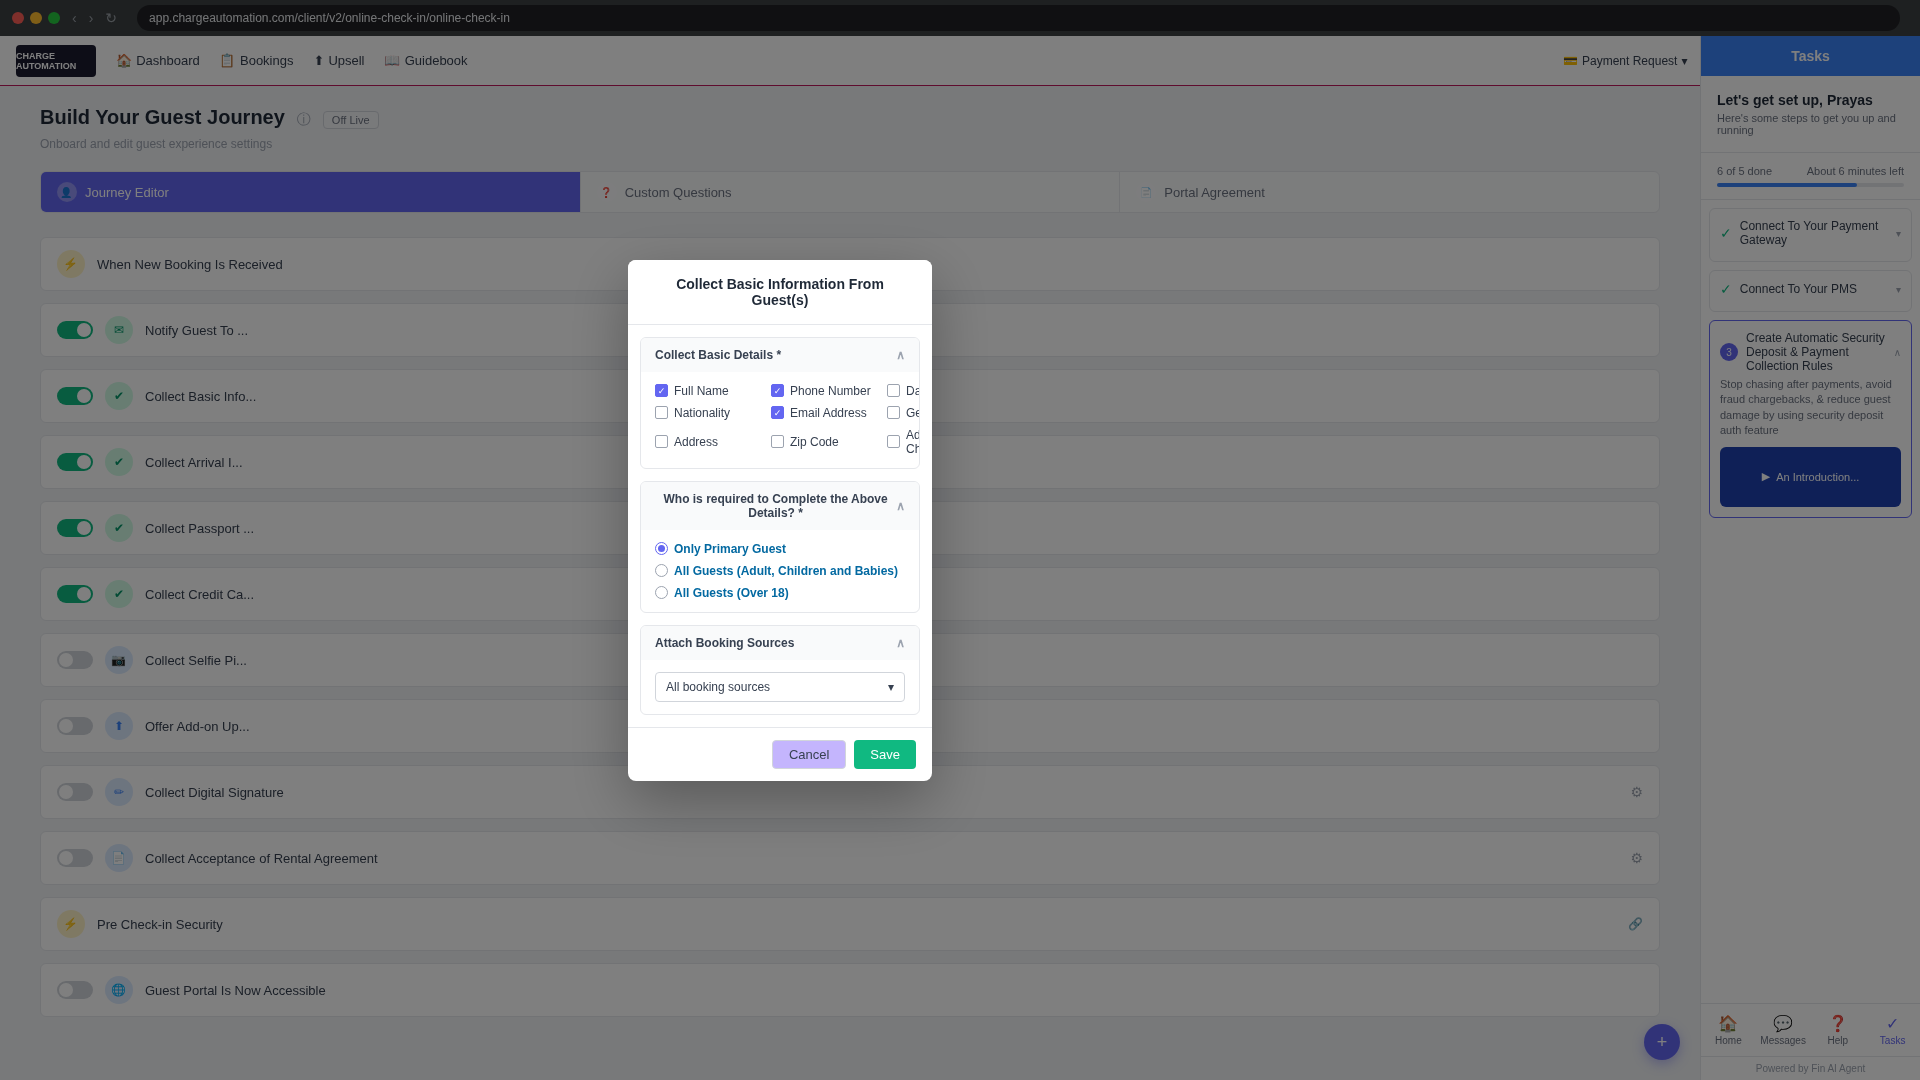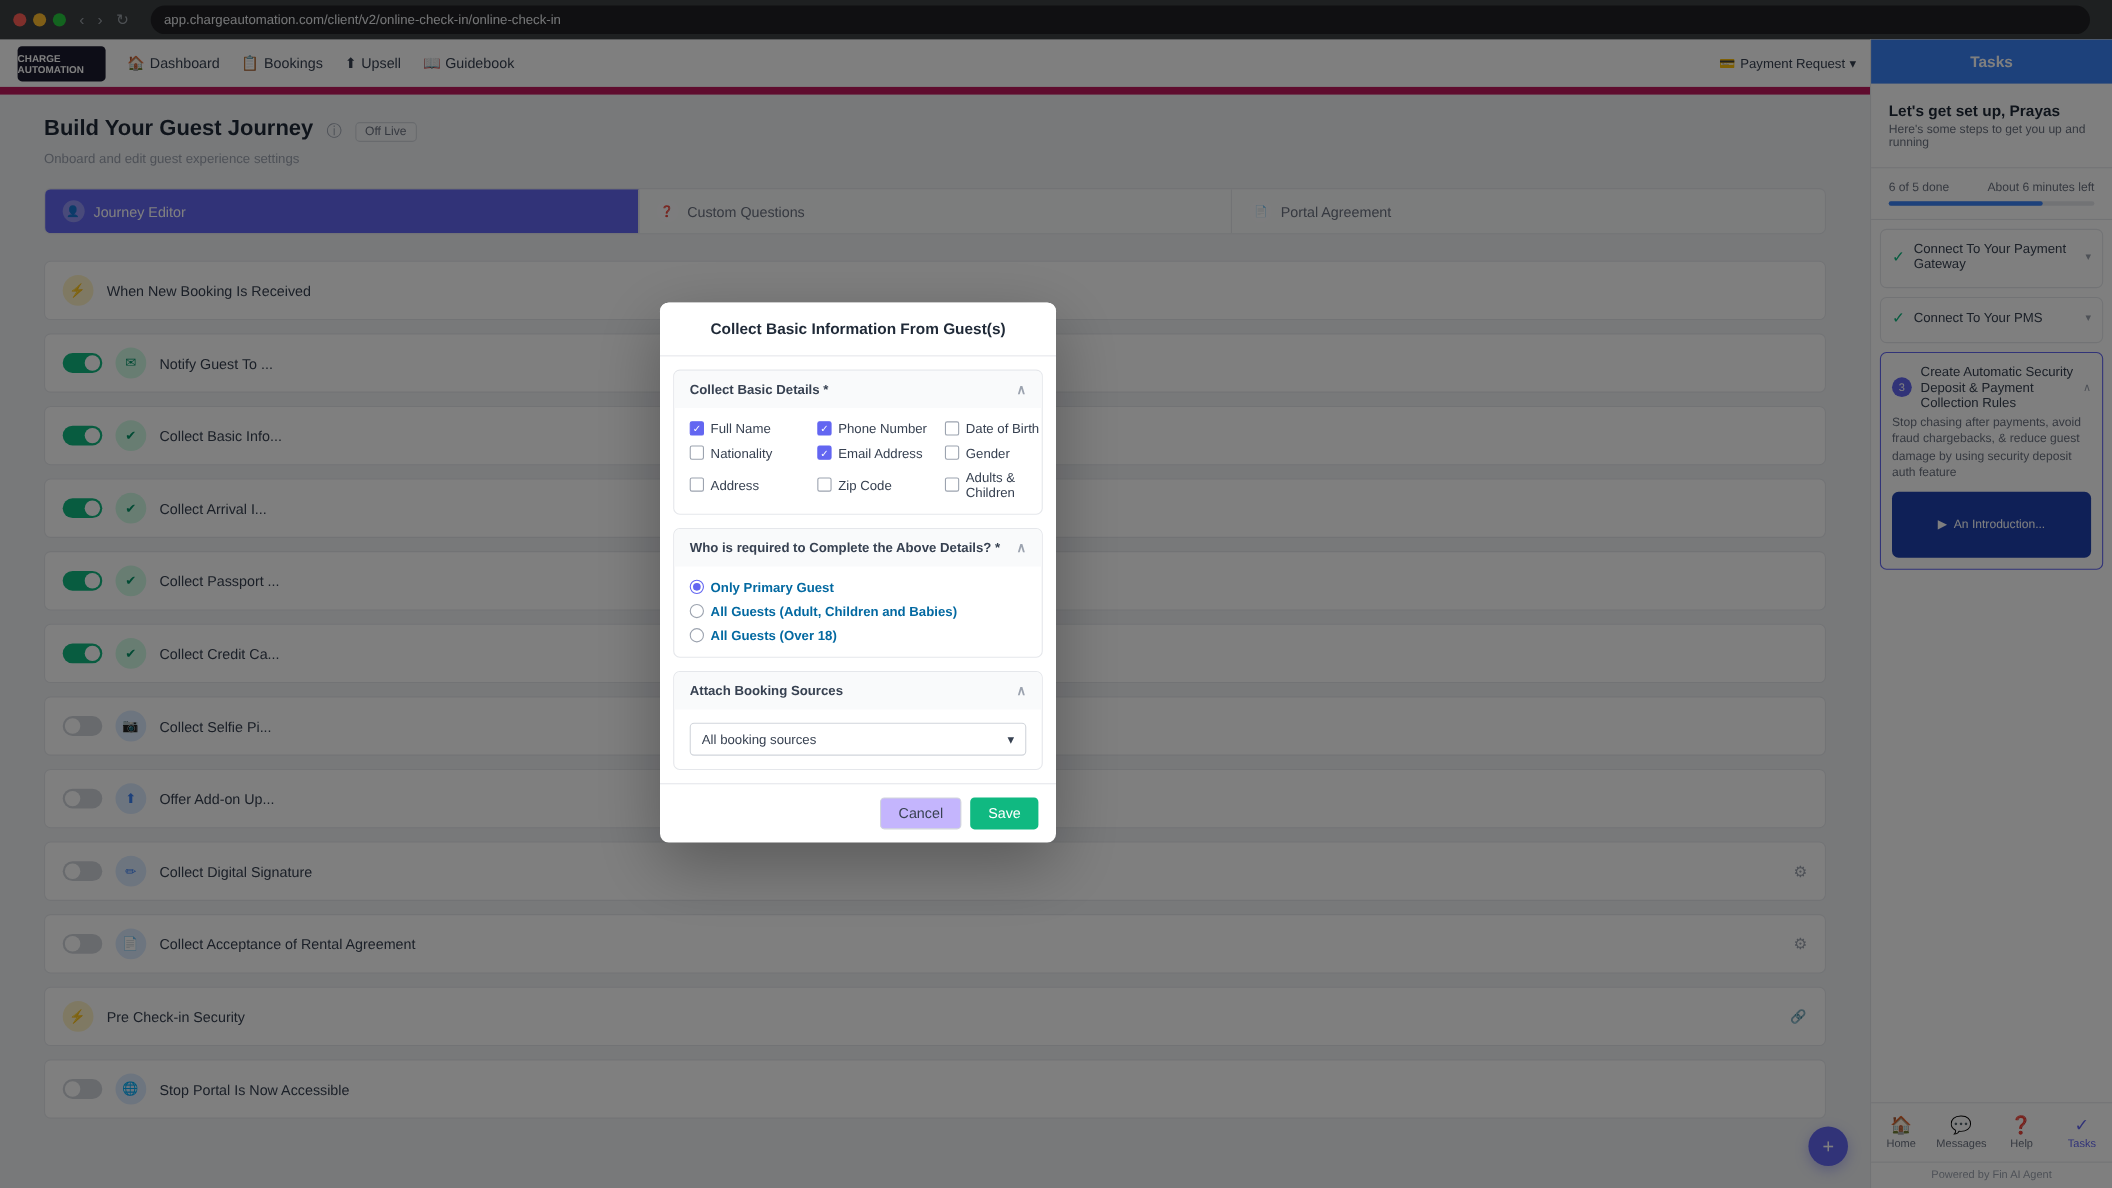--- a/index.html
+++ b/index.html
@@ -34,21 +34,21 @@
       margin: 0 8px;
     }
 
     
     .top-nav {
       background: white;
       height: 50px;
       display: flex;
       align-items: center;
       padding: 0 16px;
-      border-bottom: 7px solid #be185d;
+      border-bottom: 1px solid #be185d;
       gap: 20px;
     }
     .logo { width: 80px; height: 32px; background: #1a1a2e; border-radius: 4px; display: flex; align-items: center; justify-content: center; }
     .logo-text { color: white; font-size: 9px; font-weight: bold; }
     .nav-items { display: flex; gap: 20px; align-items: center; }
     .nav-item { color: #374151; font-size: 13px; cursor: pointer; display: flex; align-items: center; gap: 4px; }
     .nav-right { margin-left: auto; display: flex; align-items: center; gap: 16px; }
     .nav-right-btn { font-size: 12px; color: #374151; cursor: pointer; display: flex; align-items: center; gap: 4px; }
 
     
@@ -147,21 +147,21 @@
       display: flex;
       align-items: center;
       justify-content: center;
       z-index: 100;
     }
 
     
     .modal {
       background: white;
       border-radius: 8px;
-      width: 360px;
+      width: 304px;
       box-shadow: 0 20px 60px rgba(0,0,0,0.3);
       overflow: hidden;
       position: relative;
       left: -180px;
       top: -20px;
     }
     .modal-header {
       background: white;
       padding: 16px 20px;
       border-bottom: 1px solid #e5e7eb;
@@ -421,21 +421,21 @@
       <span class="step-gear">⚙</span>
     </div>
     <div class="step-item">
       <div class="step-icon yellow">⚡</div>
       <span class="step-label">Pre Check-in Security</span>
       <span style="font-size:12px; margin-left:6px;">🔗</span>
     </div>
     <div class="step-item">
       <div class="toggle off"></div>
       <div class="step-icon blue">🌐</div>
-      <span class="step-label">Stop Portal Is Now Accessible</span>
+      <span class="step-label">Guest Portal Is Now Accessible</span>
     </div>
   </div>
 </div>
 
 <div class="phone-mockup">
   <div class="phone-screen">
     <div style="height:8px; background:#e5e7eb; border-radius:2px; margin-bottom:6px;"></div>
     <div style="height:6px; background:#f3f4f6; border-radius:2px; margin-bottom:4px;"></div>
     <div style="height:6px; background:#f3f4f6; border-radius:2px; width:70%; margin-bottom:8px;"></div>
     <div style="height:20px; background:#6366f1; border-radius:4px; margin-bottom:6px; opacity:0.7;"></div>

